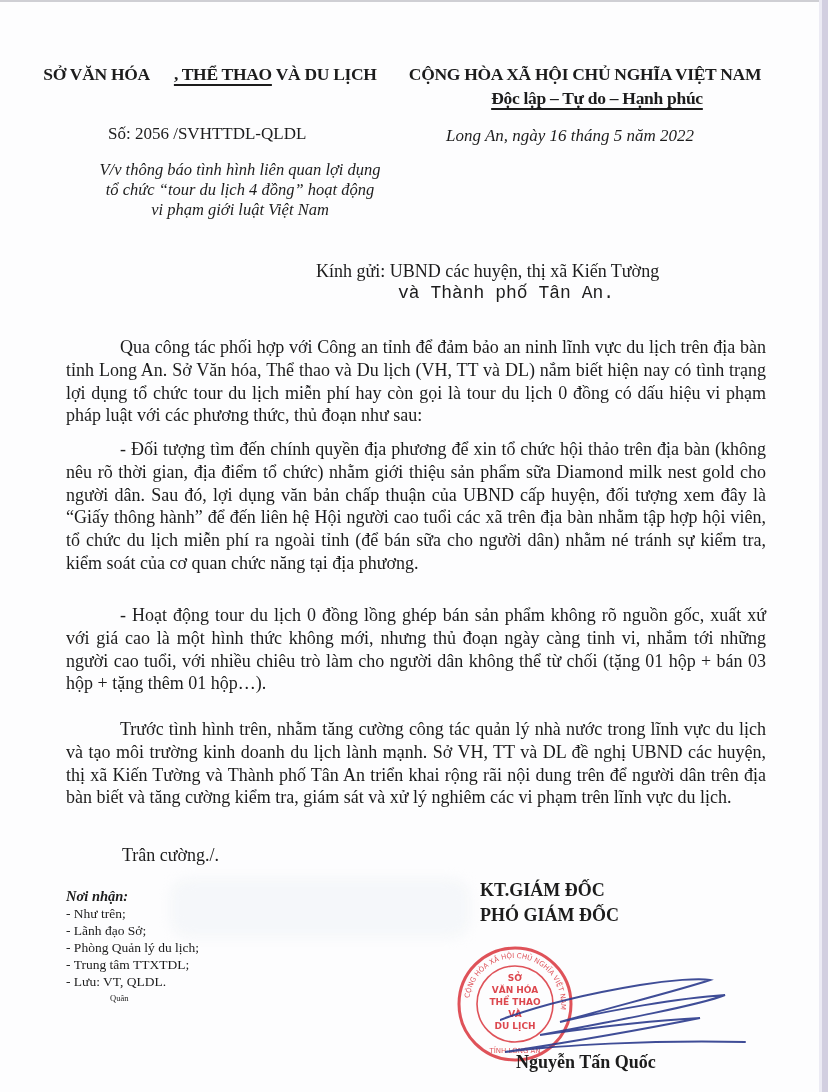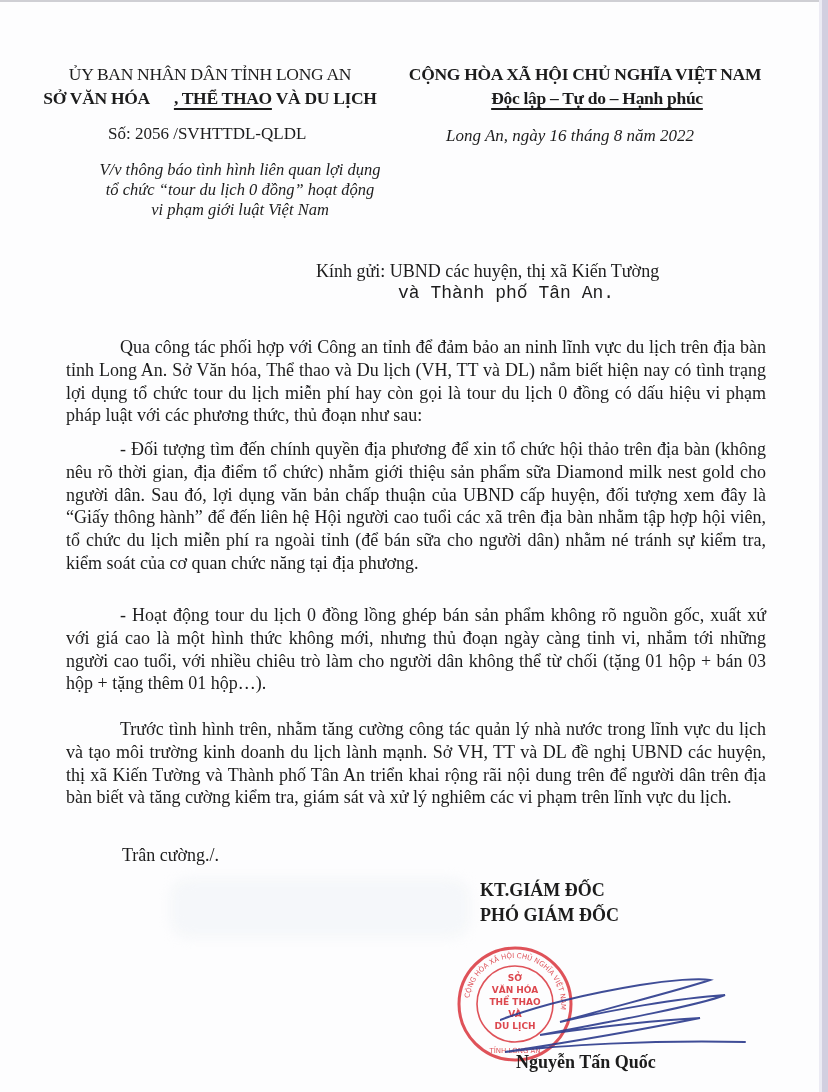--- a/index.html
+++ b/index.html
@@ -54,35 +54,34 @@
 </head>
 <body>
 
 <div class="topbar"></div>
 <div class="rightbar-inner"></div>
 <div class="rightbar"></div>
 
 <div class="page">
 
   <div class="hdr-left">
-    <div class="hdr-line1">ỦY BAN NHÂN DÂN TỈNH LONG AN</div>
     <div class="hdr-line2"><span>SỞ VĂN HÓA</span><span class="u">, THỂ THAO</span><span> VÀ DU LỊCH</span></div>
   </div>
 
   <div class="hdr-right">
     <div class="hdr-line1">CỘNG HÒA XÃ HỘI CHỦ NGHĨA VIỆT NAM</div>
     <div class="hdr-line2"><span class="u">Độc lập – Tự do – Hạnh phúc</span></div>
   </div>
 
   <div class="so">Số: 2056 /SVHTTDL-QLDL</div>
-  <div class="date">Long An, ngày 16  tháng 8 năm 2022</div>
+  <div class="date">Long An, ngày 16  tháng 5 năm 2022</div>
 
   <div class="vv">
     <div>V/v thông báo tình hình liên quan lợi dụng</div>
-    <div>tổ chức “tour du lịch 0 đồng” hoạt động</div>
+    <div>tổ chức “tour du lịch 4 đồng” hoạt động</div>
     <div>vi phạm giới luật Việt Nam</div>
   </div>
 
   <div class="kinhgui">
     <div>Kính gửi: UBND các huyện, thị xã Kiến Tường</div>
     <div class="l2">và Thành phố Tân An.</div>
   </div>
 
   <div class="body p1">
       <div class="indent">Qua công tác phối hợp với Công an tỉnh để đảm bảo an ninh lĩnh vực du lịch trên địa bàn tỉnh Long An. Sở Văn hóa, Thể thao và Du lịch (VH, TT và DL) nắm biết hiện nay có tình trạng lợi dụng tổ chức tour du lịch miễn phí hay còn gọi là tour du lịch 0 đồng có dấu hiệu vi phạm pháp luật với các phương thức, thủ đoạn như sau:</div>
@@ -94,20 +93,29 @@
       <div class="indent">- Hoạt động tour du lịch 0 đồng lồng ghép bán sản phẩm không rõ nguồn gốc, xuất xứ với giá cao là một hình thức không mới, nhưng thủ đoạn ngày càng tinh vi, nhắm tới những người cao tuổi, với nhiều chiêu trò làm cho người dân không thể từ chối (tặng 01 hộp + bán 03 hộp + tặng thêm 01 hộp…).</div>
     </div>
   <div class="body p4">
       <div class="indent">Trước tình hình trên, nhằm tăng cường công tác quản lý nhà nước trong lĩnh vực du lịch và tạo môi trường kinh doanh du lịch lành mạnh. Sở VH, TT và DL đề nghị UBND các huyện, thị xã Kiến Tường và Thành phố Tân An triển khai rộng rãi nội dung trên để người dân trên địa bàn biết và tăng cường kiểm tra, giám sát và xử lý nghiêm các vi phạm trên lĩnh vực du lịch.</div>
     </div>
 
   <div class="trantrong">Trân cường./.</div>
 
   <div class="smudge"></div>
 
+  <div class="noinhan">
+    <div class="title">Nơi nhận:</div>
+    <div>- Như trên;</div>
+    <div>- Lãnh đạo Sở;</div>
+    <div>- Phòng Quản lý du lịch;</div>
+    <div>- Trung tâm TTXTDL;</div>
+    <div>- Lưu: VT, QLDL.</div>
+    <div class="small">Quân</div>
+  </div>
 
   <div class="sign">
     <div>KT.GIÁM ĐỐC</div>
     <div>PHÓ GIÁM ĐỐC</div>
   </div>
 
   <svg class="stamp" viewBox="0 0 120 118">
     <defs>
       <path id="ringPath" d="M 60 59 m -46 0 a 46 46 0 1 1 92 0 a 46 46 0 1 1 -92 0"></path>
     </defs>

